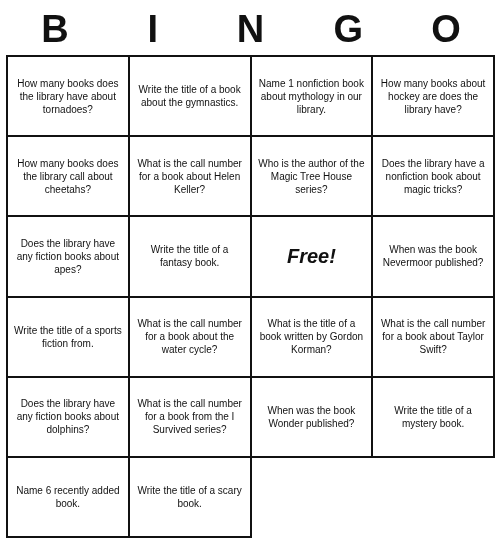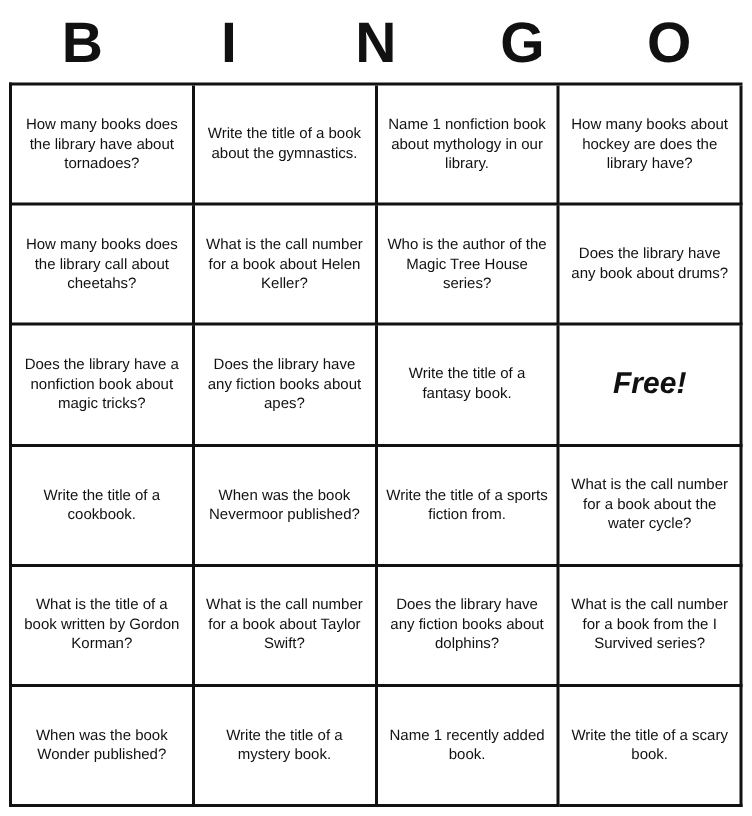--- a/index.html
+++ b/index.html
@@ -65,30 +65,28 @@
     <div class="bingo-letter">O</div>
   </div>
 <div class="bingo-grid">
 <div class="bingo-cell">How many books does the library have about tornadoes?</div>
     <div class="bingo-cell">Write the title of a book about the gymnastics.</div>
     <div class="bingo-cell">Name 1 nonfiction book about mythology in our library.</div>
     <div class="bingo-cell">How many books about hockey are does the library have?</div>
     <div class="bingo-cell">How many books does the library call about cheetahs?</div>
     <div class="bingo-cell">What is the call number for a book about Helen Keller?</div>
     <div class="bingo-cell">Who is the author of the Magic Tree House series?</div>
-    <div class="bingo-cell">Does the library have any book about drums?</div>
     <div class="bingo-cell">Does the library have a nonfiction book about magic tricks?</div>
     <div class="bingo-cell">Does the library have any fiction books about apes?</div>
     <div class="bingo-cell">Write the title of a fantasy book.</div>
     <div class="bingo-cell free">Free!</div>
-    <div class="bingo-cell">Write the title of a cookbook.</div>
     <div class="bingo-cell">When was the book Nevermoor published?</div>
     <div class="bingo-cell">Write the title of a sports fiction from.</div>
     <div class="bingo-cell">What is the call number for a book about the water cycle?</div>
     <div class="bingo-cell">What is the title of a book written by Gordon Korman?</div>
     <div class="bingo-cell">What is the call number for a book about Taylor Swift?</div>
     <div class="bingo-cell">Does the library have any fiction books about dolphins?</div>
     <div class="bingo-cell">What is the call number for a book from the I Survived series?</div>
     <div class="bingo-cell">When was the book Wonder published?</div>
     <div class="bingo-cell">Write the title of a mystery book.</div>
-    <div class="bingo-cell">Name 1 recently added book.</div>
+    <div class="bingo-cell">Name 6 recently added book.</div>
     <div class="bingo-cell">Write the title of a scary book.</div>
   </div>
 
 </body></html>

